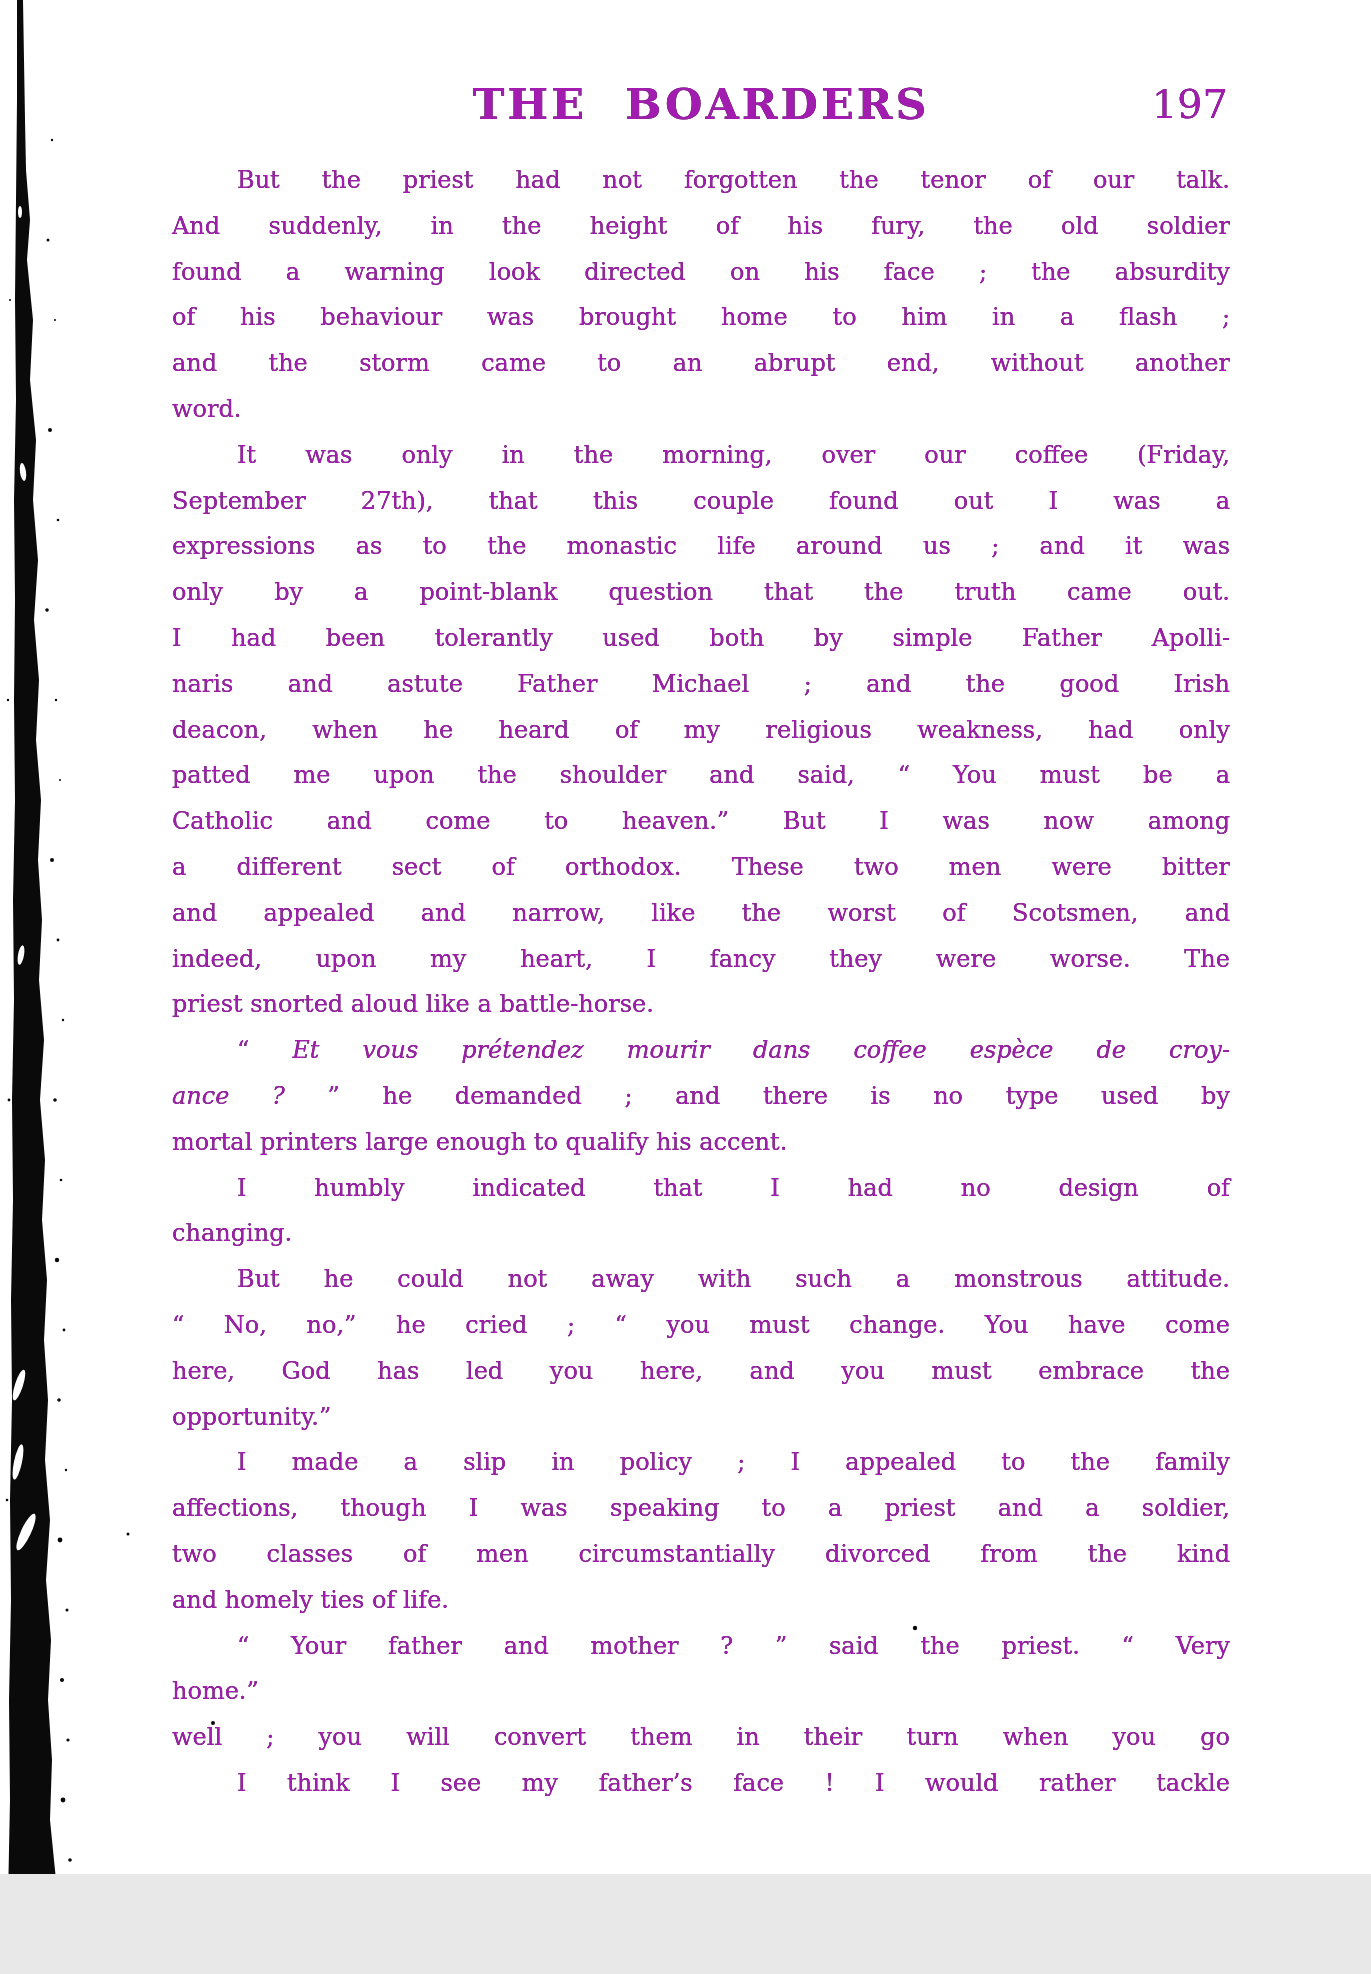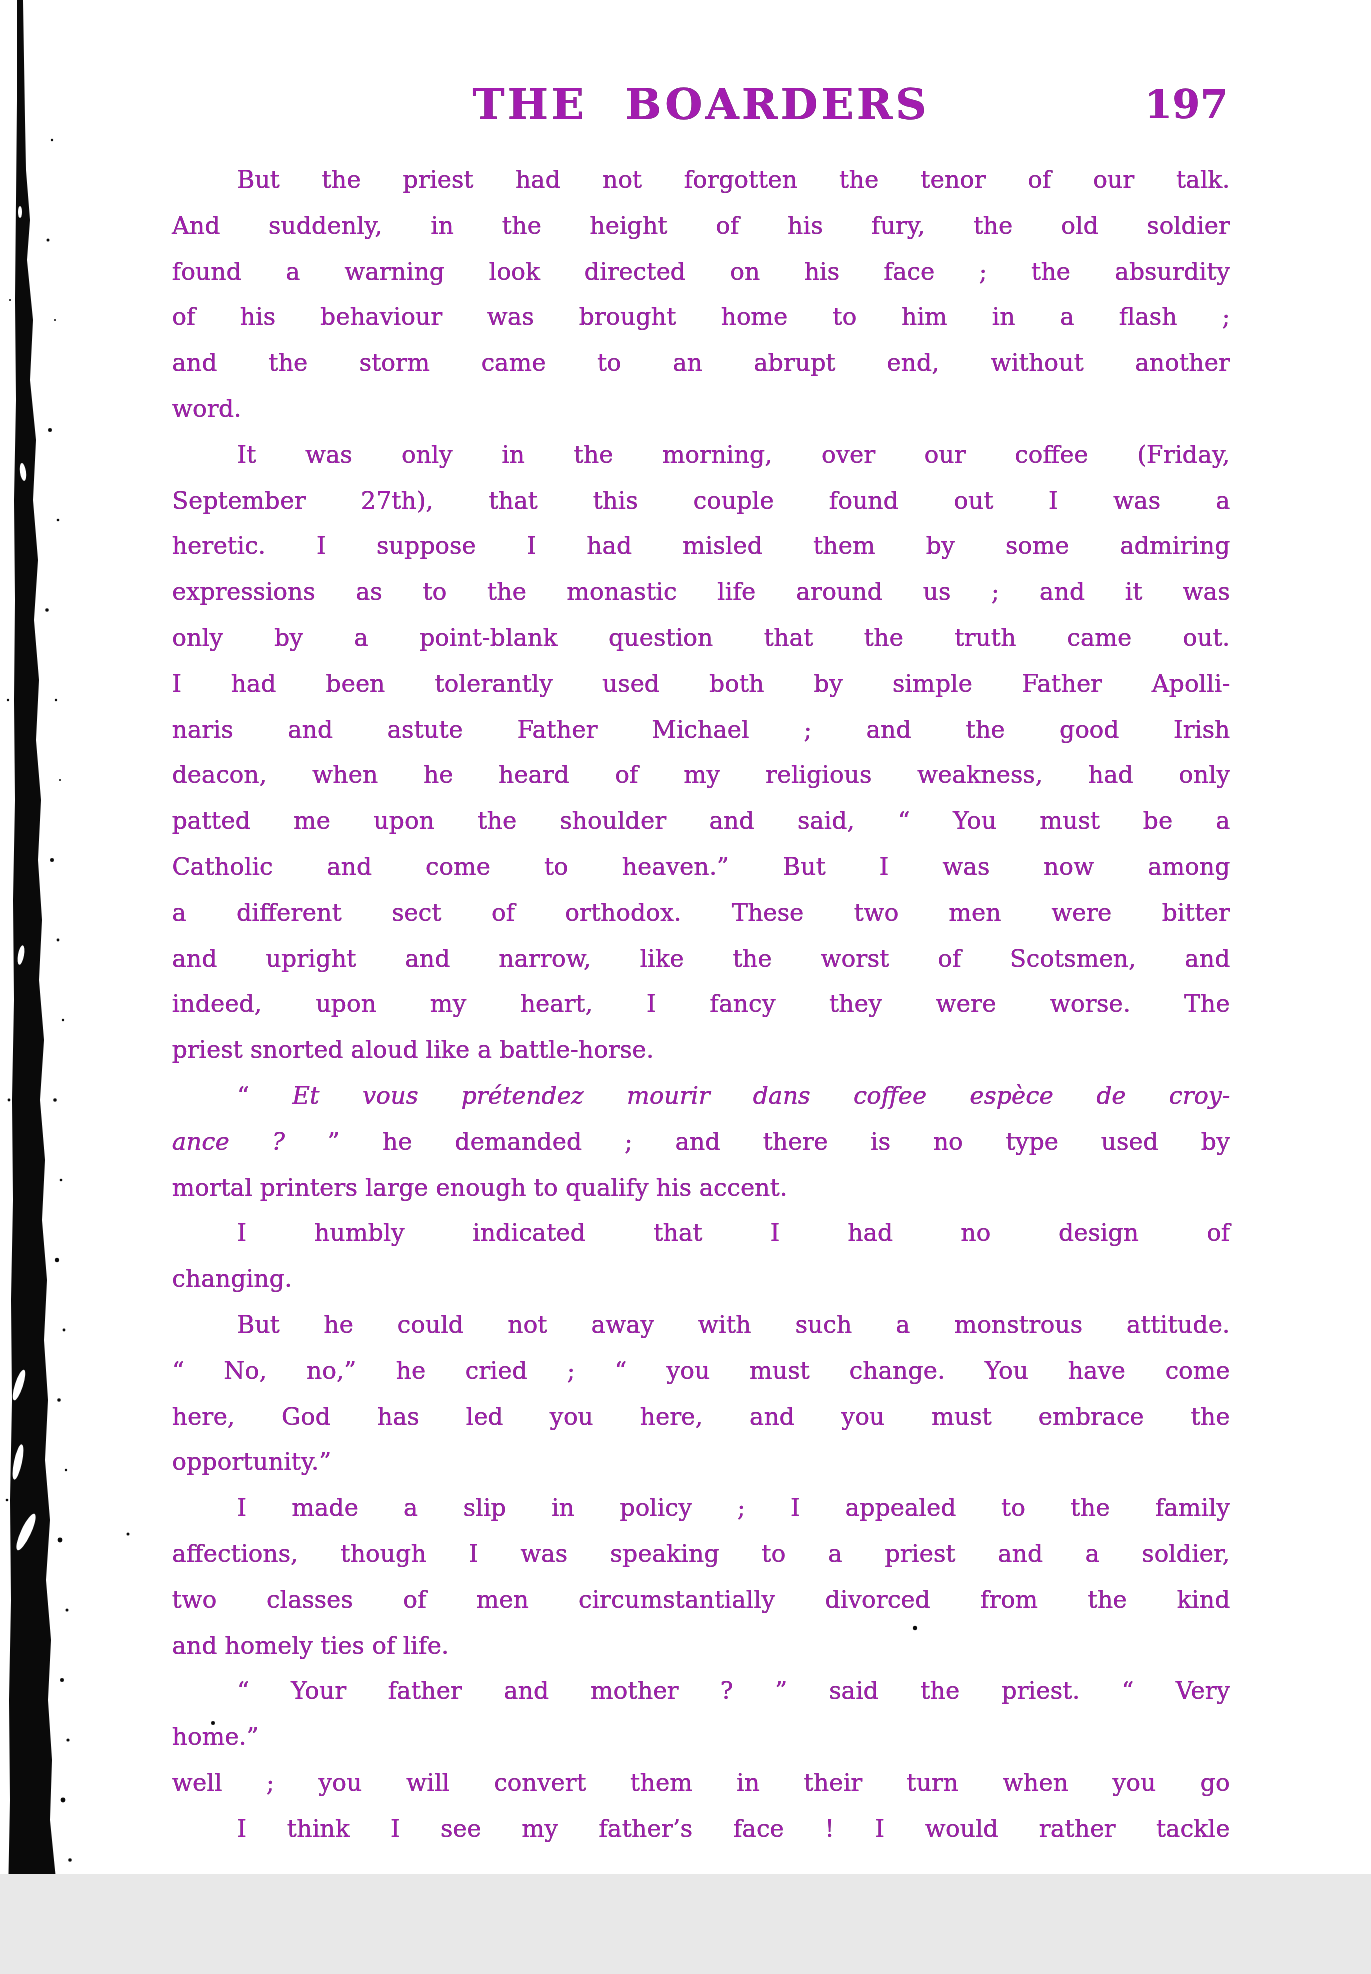--- a/index.html
+++ b/index.html
@@ -20,21 +20,21 @@
     line-height:48px;
   }
   .running-head .title{
     display:block;text-align:center;
     font-size:43px;font-weight:bold;
     letter-spacing:3px;word-spacing:20px;
     text-shadow:0 0 .6px rgba(0,0,0,.9);
   }
   .running-head .folio{
     position:absolute;right:2px;top:0;
-    font-size:40px;font-weight:bold;
+    font-size:40px;font-weight:normal;
     text-shadow:0 0 .6px rgba(0,0,0,.9);
   }
   .page-text{
     position:absolute;top:158px;left:172px;width:1058px;
     font-size:24px;
     text-shadow:0 0 .6px rgba(0,0,0,.85);
   }
   .line{
     height:45.8px;line-height:45.8px;
     text-align:justify;text-align-last:justify;
@@ -108,30 +108,29 @@
 
   <div class="page-text">
       <div class="line indent">But the priest had not forgotten the tenor of our talk.</div>
       <div class="line">And suddenly, in the height of his fury, the old soldier</div>
       <div class="line">found a warning look directed on his face ; the absurdity</div>
       <div class="line">of his behaviour was brought home to him in a flash ;</div>
       <div class="line">and the storm came to an abrupt end, without another</div>
       <div class="line last">word.</div>
       <div class="line indent">It was only in the morning, over our coffee (Friday,</div>
       <div class="line">September 27th), that this couple found out I was a</div>
-      <div class="line">heretic.  I suppose I had misled them by some admiring</div>
       <div class="line">expressions as to the monastic life around us ; and it was</div>
       <div class="line">only by a point-blank question that the truth came out.</div>
       <div class="line">I had been tolerantly used both by simple Father Apolli-</div>
       <div class="line">naris and astute Father Michael ; and the good Irish</div>
       <div class="line">deacon, when he heard of my religious weakness, had only</div>
       <div class="line">patted me upon the shoulder and said, “ You must be a</div>
       <div class="line">Catholic and come to heaven.”  But I was now among</div>
       <div class="line">a different sect of orthodox.  These two men were bitter</div>
-      <div class="line">and upright and narrow, like the worst of Scotsmen, and</div>
+      <div class="line">and appealed and narrow, like the worst of Scotsmen, and</div>
       <div class="line">indeed, upon my heart, I fancy they were worse.  The</div>
       <div class="line last">priest snorted aloud like a battle-horse.</div>
       <div class="line indent">“ <i>Et vous prétendez mourir dans coffee espèce de croy-</i></div>
       <div class="line"><i>ance ? </i>”  he demanded ;  and there is no type used by</div>
       <div class="line last">mortal printers large enough to qualify his accent.</div>
       <div class="line indent">I humbly indicated that I had no design of</div>
       <div class="line last">changing.</div>
       <div class="line indent">But he could not away with such a monstrous attitude.</div>
       <div class="line">“ No, no,” he cried ; “ you must change.  You have come</div>
       <div class="line">here, God has led you here, and you must embrace the</div>

